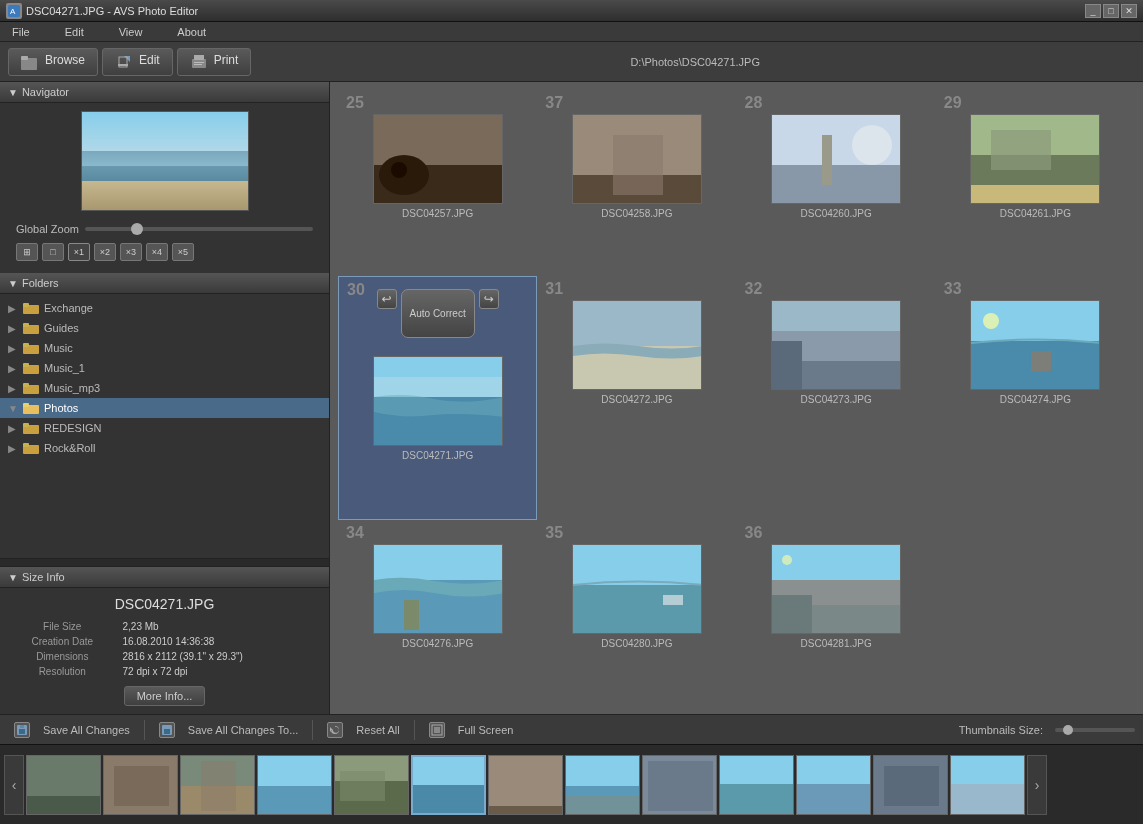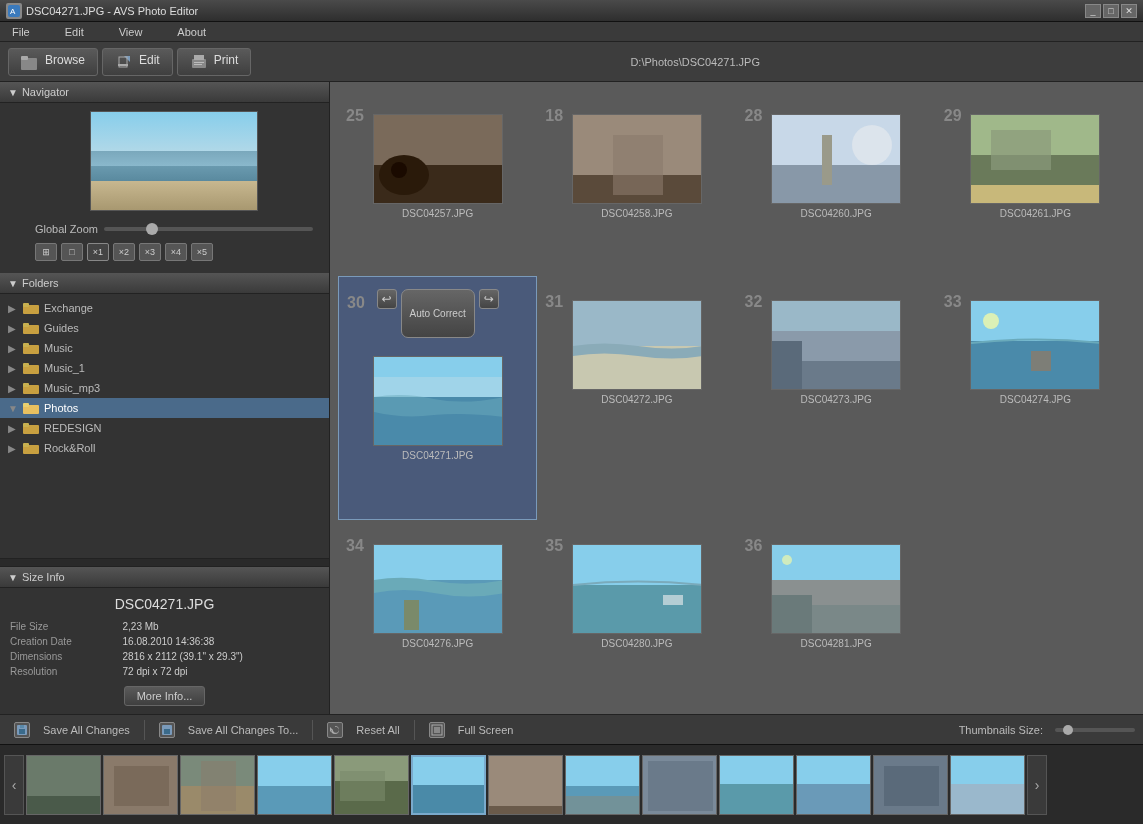--- a/index.html
+++ b/index.html
@@ -112,21 +112,20 @@
       color: #ccc;
       display: flex;
       align-items: center;
       gap: 4px;
       border-bottom: 1px solid #222;
     }
     .section-arrow { font-size: 10px; }
 
     #navigator-section {
       padding: 8px;
-      margin-left: 19px;
     }
     #nav-preview {
       width: 168px;
       height: 100px;
       background: linear-gradient(135deg, #5a8a9f 0%, #7aacbf 30%, #9abfd0 50%, #6a9ab0 70%, #4a7a95 100%);
       margin: 0 auto 8px auto;
       display: block;
       border: 1px solid #555;
       position: relative;
       overflow: hidden;
@@ -225,21 +224,21 @@
       color: #ddd;
       text-align: center;
       margin-bottom: 6px;
     }
     .info-table {
       width: 100%;
       font-size: 10px;
       color: #bbb;
     }
     .info-table td { padding: 1px 0; }
-    .info-table td:first-child { text-align: left; padding-right: 6px; color: #999; white-space: nowrap; }
+    .info-table td:first-child { text-align: center; padding-right: 6px; color: #999; white-space: nowrap; }
     .info-table td:last-child { color: #ccc; }
     #more-info-btn {
       display: block;
       margin: 6px auto 0;
       background: linear-gradient(to bottom, #5a5a5a, #3f3f3f);
       border: 1px solid #666;
       border-radius: 3px;
       padding: 3px 12px;
       color: #ccc;
       cursor: pointer;
@@ -274,21 +273,21 @@
       display: flex;
       flex-direction: column;
       align-items: center;
       position: relative;
       cursor: pointer;
     }
     .photo-cell.selected { background: #4a5a7a; border: 1px solid #7a9aba; }
 
     .photo-number {
       position: absolute;
-      top: 17px;
+      top: 4px;
       left: 8px;
       font-size: 16px;
       color: #888;
       font-weight: bold;
     }
     .photo-thumb {
       width: 130px;
       height: 90px;
       background: #444;
       border: 1px solid #666;
@@ -650,21 +649,21 @@
             <rect width="130" height="50" fill="#7a6a5a"></rect>
             <rect y="50" width="130" height="40" fill="#3a2a1a"></rect>
             <ellipse cx="30" cy="60" rx="25" ry="20" fill="#2a1a0a"></ellipse>
             <circle cx="25" cy="55" r="8" fill="#1a0a00"></circle>
           </svg>
         </div>
         <div class="photo-name">DSC04257.JPG</div>
       </div>
 
       <div class="photo-cell">
-        <div class="photo-number">18</div>
+        <div class="photo-number">37</div>
         <div class="photo-thumb thumb-26">
           <svg width="130" height="90" viewBox="0 0 130 90">
             <rect width="130" height="90" fill="#9a8a7a"></rect>
             <rect y="60" width="130" height="30" fill="#5a4a3a"></rect>
             <rect x="40" y="20" width="50" height="60" fill="#8a7a6a" opacity="0.6"></rect>
           </svg>
         </div>
         <div class="photo-name">DSC04258.JPG</div>
       </div>
 

